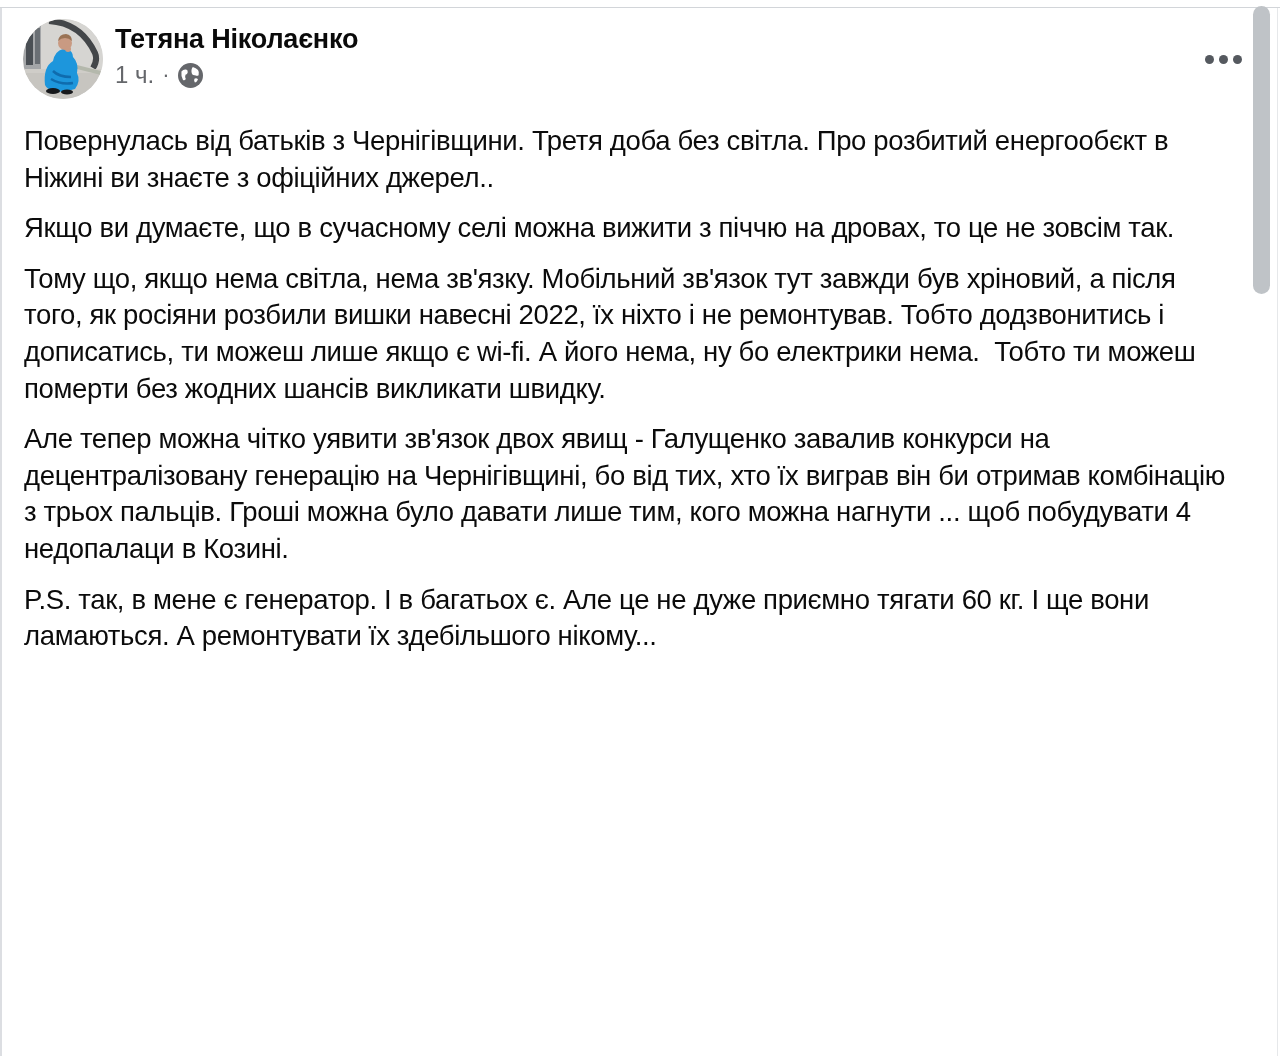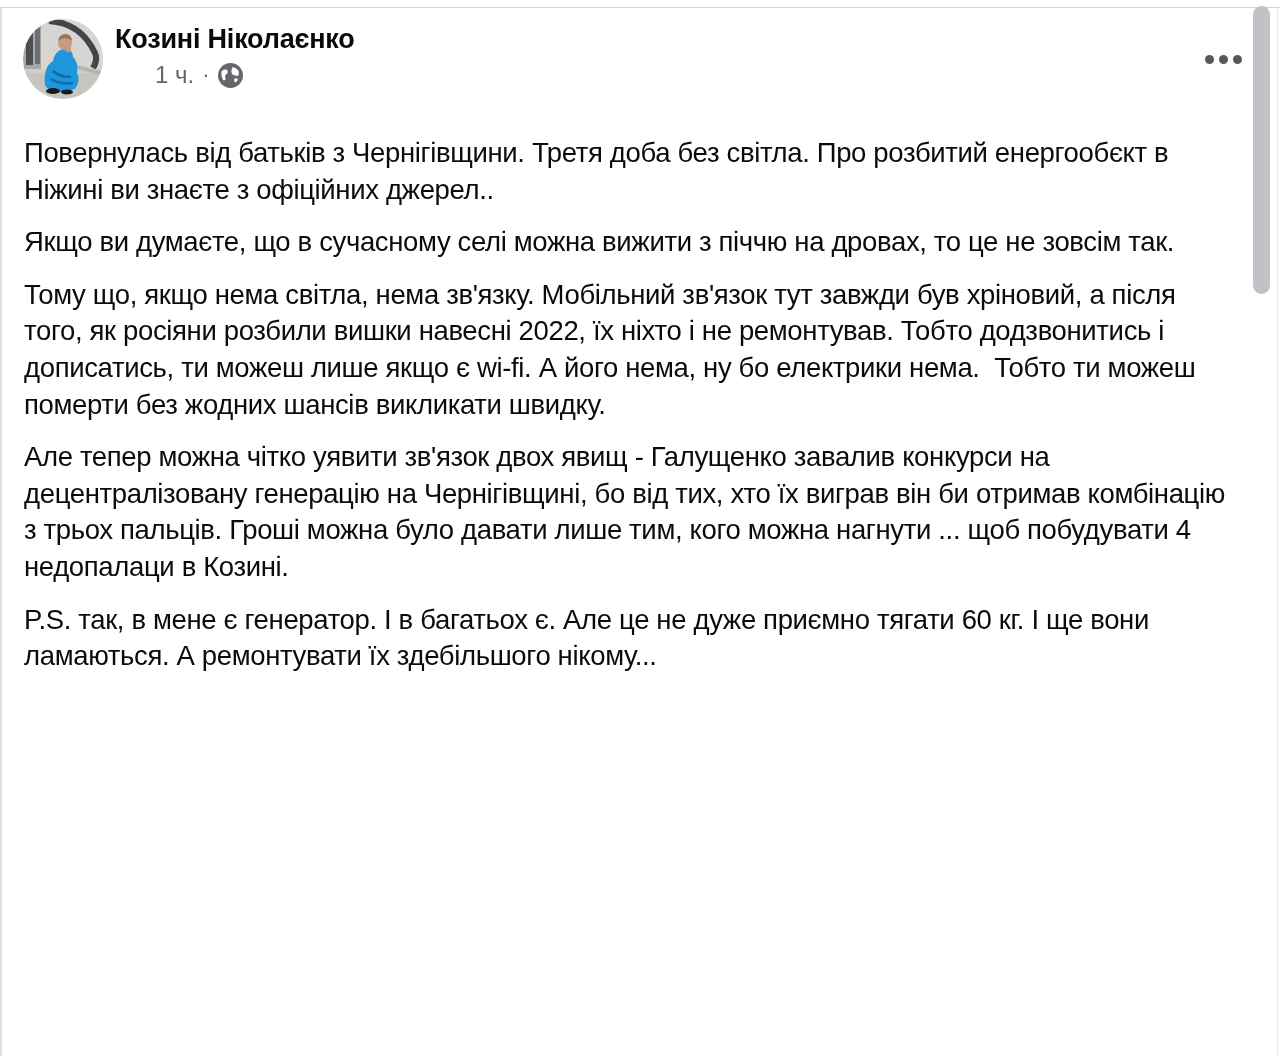--- a/index.html
+++ b/index.html
@@ -24,36 +24,36 @@
     width:80px; height:80px; border-radius:50%; overflow:hidden; flex:0 0 auto;
     background:#d6d5d2;
   }
   .header-text { margin-left:12px; padding-top:5px; }
   .author {
     font-size:27px; font-weight:bold; color:#0a0a0a; letter-spacing:-0.2px; line-height:30px;
     cursor:pointer;
   }
   .meta {
     margin-top:8px; display:flex; align-items:center; gap:8px;
-    color:#65676b; font-size:24px; line-height:26px;margin-left:40px;
+    color:#65676b; font-size:24px; line-height:26px;
   }
   .meta .dot-sep { font-size:22px; color:#65676b; }
   .meta .globe { display:inline-block; width:25px; height:25px; }
   
   .menu-button {
     position:absolute; left:1193px; top:42px; width:60px; height:34px;
     display:flex; align-items:center; justify-content:center; gap:5px; cursor:pointer;
   }
   .menu-button .dot { width:9px; height:9px; border-radius:50%; background:#55595f; }
   
   .post {
     position:absolute; left:24px; top:119px; width:1212px;
     color:#0b0b0b; font-size:27.5px; line-height:36.6px; letter-spacing:-0.35px;
   }
-  .post p { margin:16px 0 14px 0; white-space:pre-wrap; }
+  .post p { margin:4px 0 14px 0; white-space:pre-wrap; }
   .post p:last-child { margin-bottom:0; }
 </style>
 </head>
 <body>
 
 <div class="top-border"></div>
 <div class="left-border"></div>
 <div class="right-border"></div>
 <div class="scrollbar-thumb"></div>
 
@@ -79,21 +79,21 @@
         <path d="M28 60 Q38 66 50 64" stroke="#0f6cae" stroke-width="2.5" fill="none"></path>
         <ellipse cx="30" cy="72" rx="7" ry="3" fill="#17191c"></ellipse>
         <ellipse cx="44" cy="73" rx="6" ry="2.5" fill="#17191c"></ellipse>
         <circle cx="42" cy="24" r="7" fill="#c99a82"></circle>
         <circle cx="45" cy="30" r="3" fill="#c99a82"></circle>
         <path d="M35 22 Q36 15 43 15 Q49 16 49 22 Q46 19 42 19 Q38 19 35 22 Z" fill="#9a7355"></path>
       </g>
     </svg>
   </div>
   <div class="header-text">
-    <div class="author">Козині Ніколаєнко</div>
+    <div class="author">Тетяна Ніколаєнко</div>
     <div class="meta">
       <span>1 ч.</span>
       <span class="dot-sep">·</span>
       <span class="globe">
         <svg width="25" height="25" viewBox="0 0 16 16">
           <circle cx="8" cy="8" r="8" fill="#65676b"></circle>
           <path d="M2.2 5.5 Q3.5 3.8 5.2 4.2 Q6.5 4.5 6.2 6 Q6 7.2 4.8 7.5 Q4.2 9 5 10.2 Q4.2 11.5 3.2 10.8 Q1.8 8.5 2.2 5.5 Z" fill="#ffffff"></path>
           <path d="M9.5 2.5 Q11.5 3 12.8 4.5 Q13.8 6 13.2 7.8 Q12 8.5 11 7.8 Q9.2 8.2 8.8 6.5 Q8.2 4 9.5 2.5 Z" fill="#ffffff"></path>
           <path d="M10.5 10 Q12 9.5 12.8 10.5 Q12 12.2 10.8 12.5 Q10 11.2 10.5 10 Z" fill="#ffffff"></path>
         </svg>

